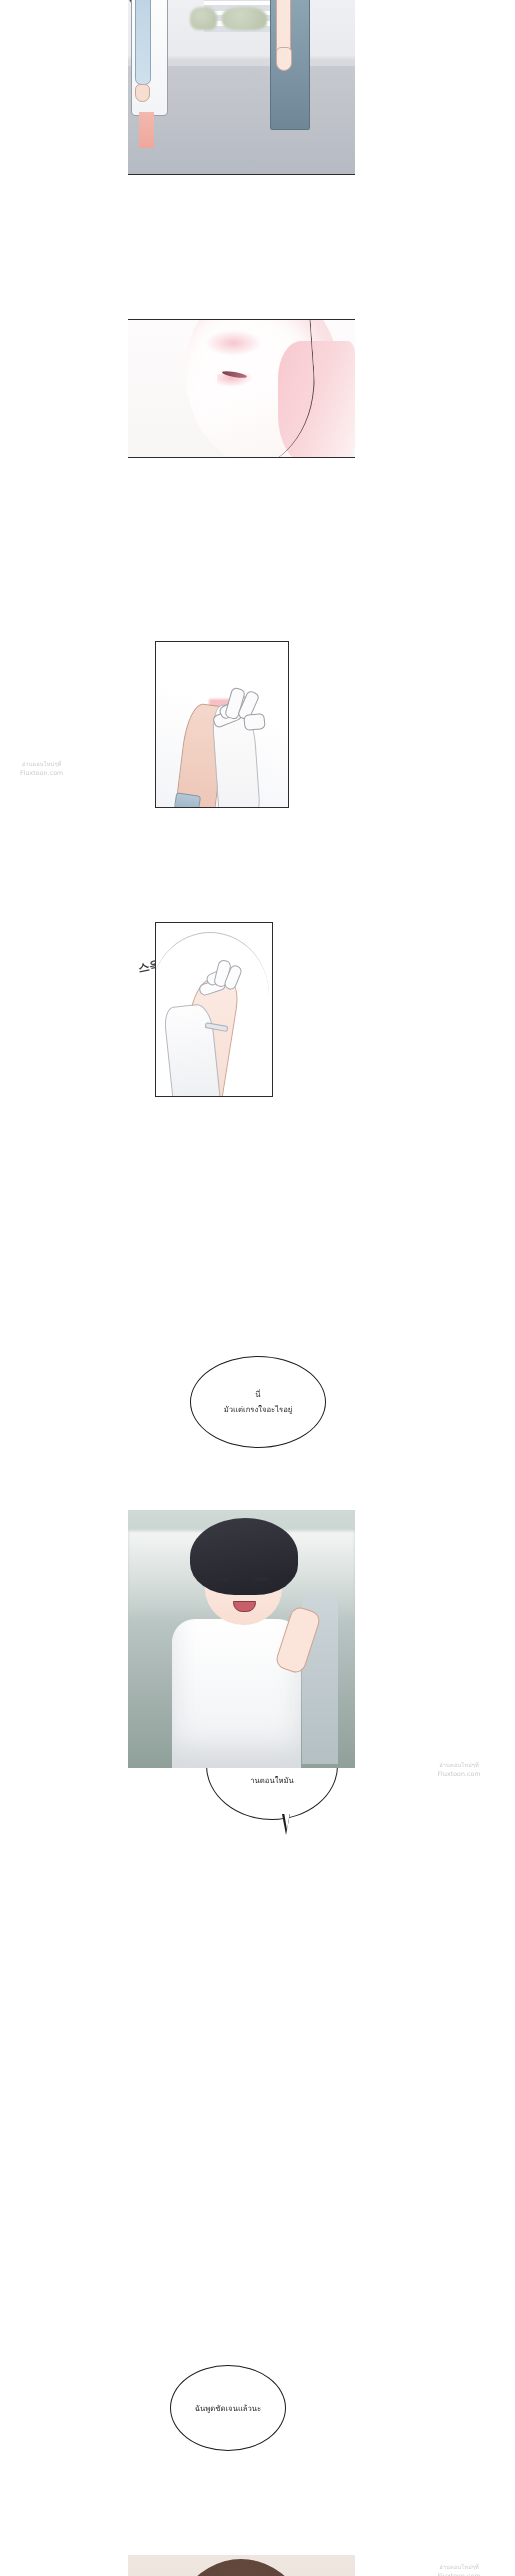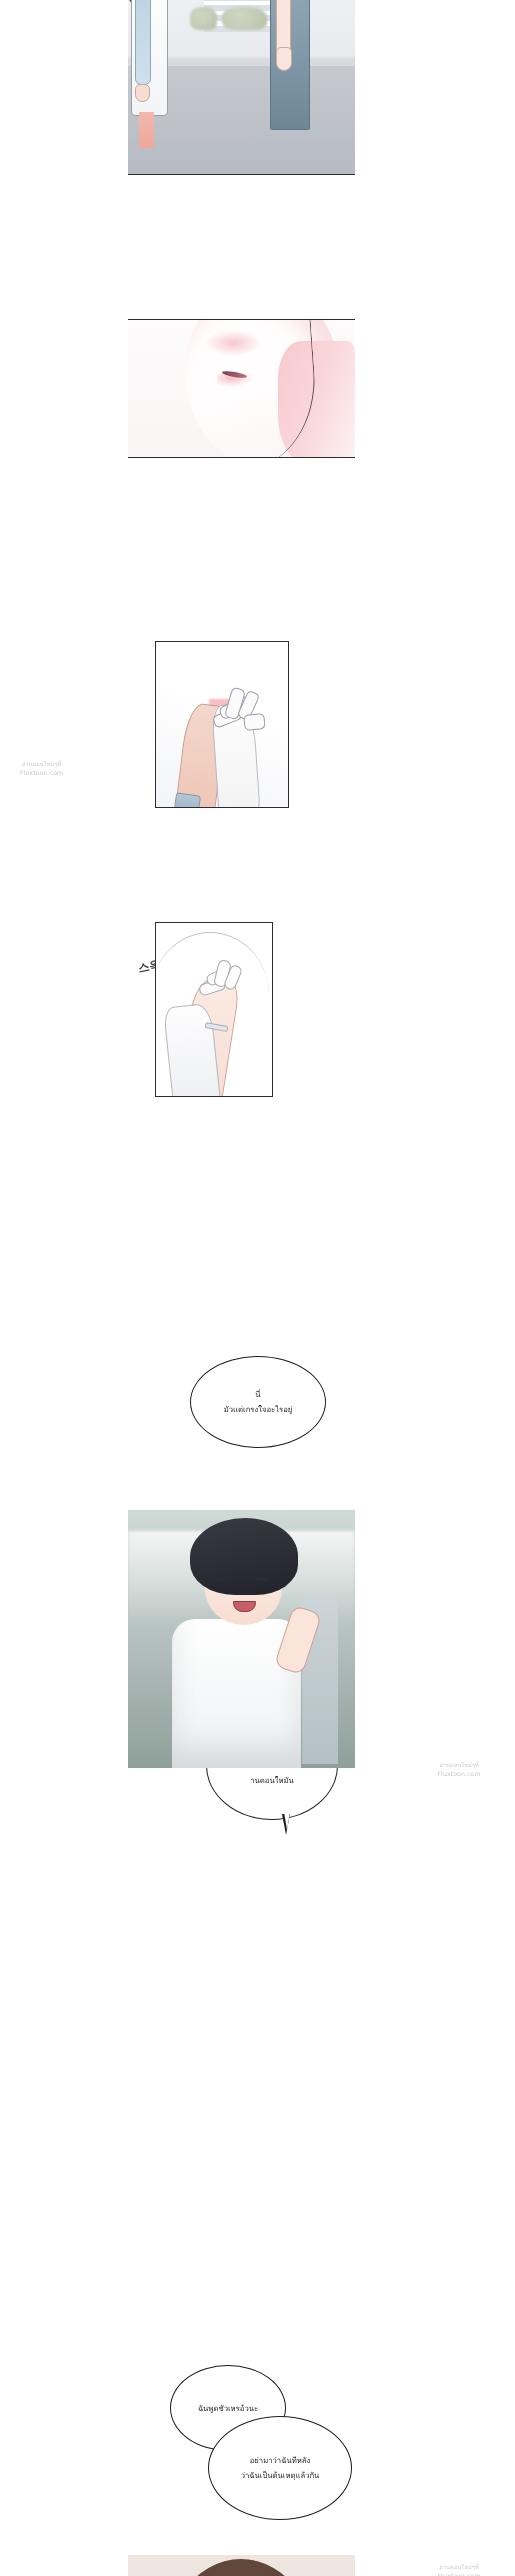--- a/index.html
+++ b/index.html
@@ -412,27 +412,23 @@
     <div class="shirt"></div>
     <div class="armraise"></div>
     <div class="face"></div>
     <div class="hair"></div>
     <div class="eyeL"></div>
     <div class="eyeR"></div>
     <div class="mouth"></div>
   </div>
 
   <div class="bubble b-oval" style="left:170px; top:2365px; width:116px; height:86px; font-size:7.7px;">
-    <span class="line">ฉันพูดชัวเหรอ้วนะ</span>
-  </div>
-
-  <div class="bubble b-oval" style="left:208px; top:2416px; width:144px; height:104px; font-size:7.7px; line-height:2.0;">
-    <span class="line">อย่ามาว่าฉันทีหลัง</span>
-    <span class="line">ว่าฉันเป็นต้นเหตุแล้วกัน</span>
-  </div>
+    <span class="line">ฉันพูดชัดเจนแล้วนะ</span>
+  </div>
+
 
   <div class="watermark" style="left:410px; top:2564px; width:98px;">
     <div class="wline1">อ่านตอนใหม่ๆที่</div>
     <div class="wline2">Fluxtoon.com</div>
   </div>
 
   <div class="panel" id="p6">
     <div class="bg"></div>
     <div class="hairBack"></div>
 

